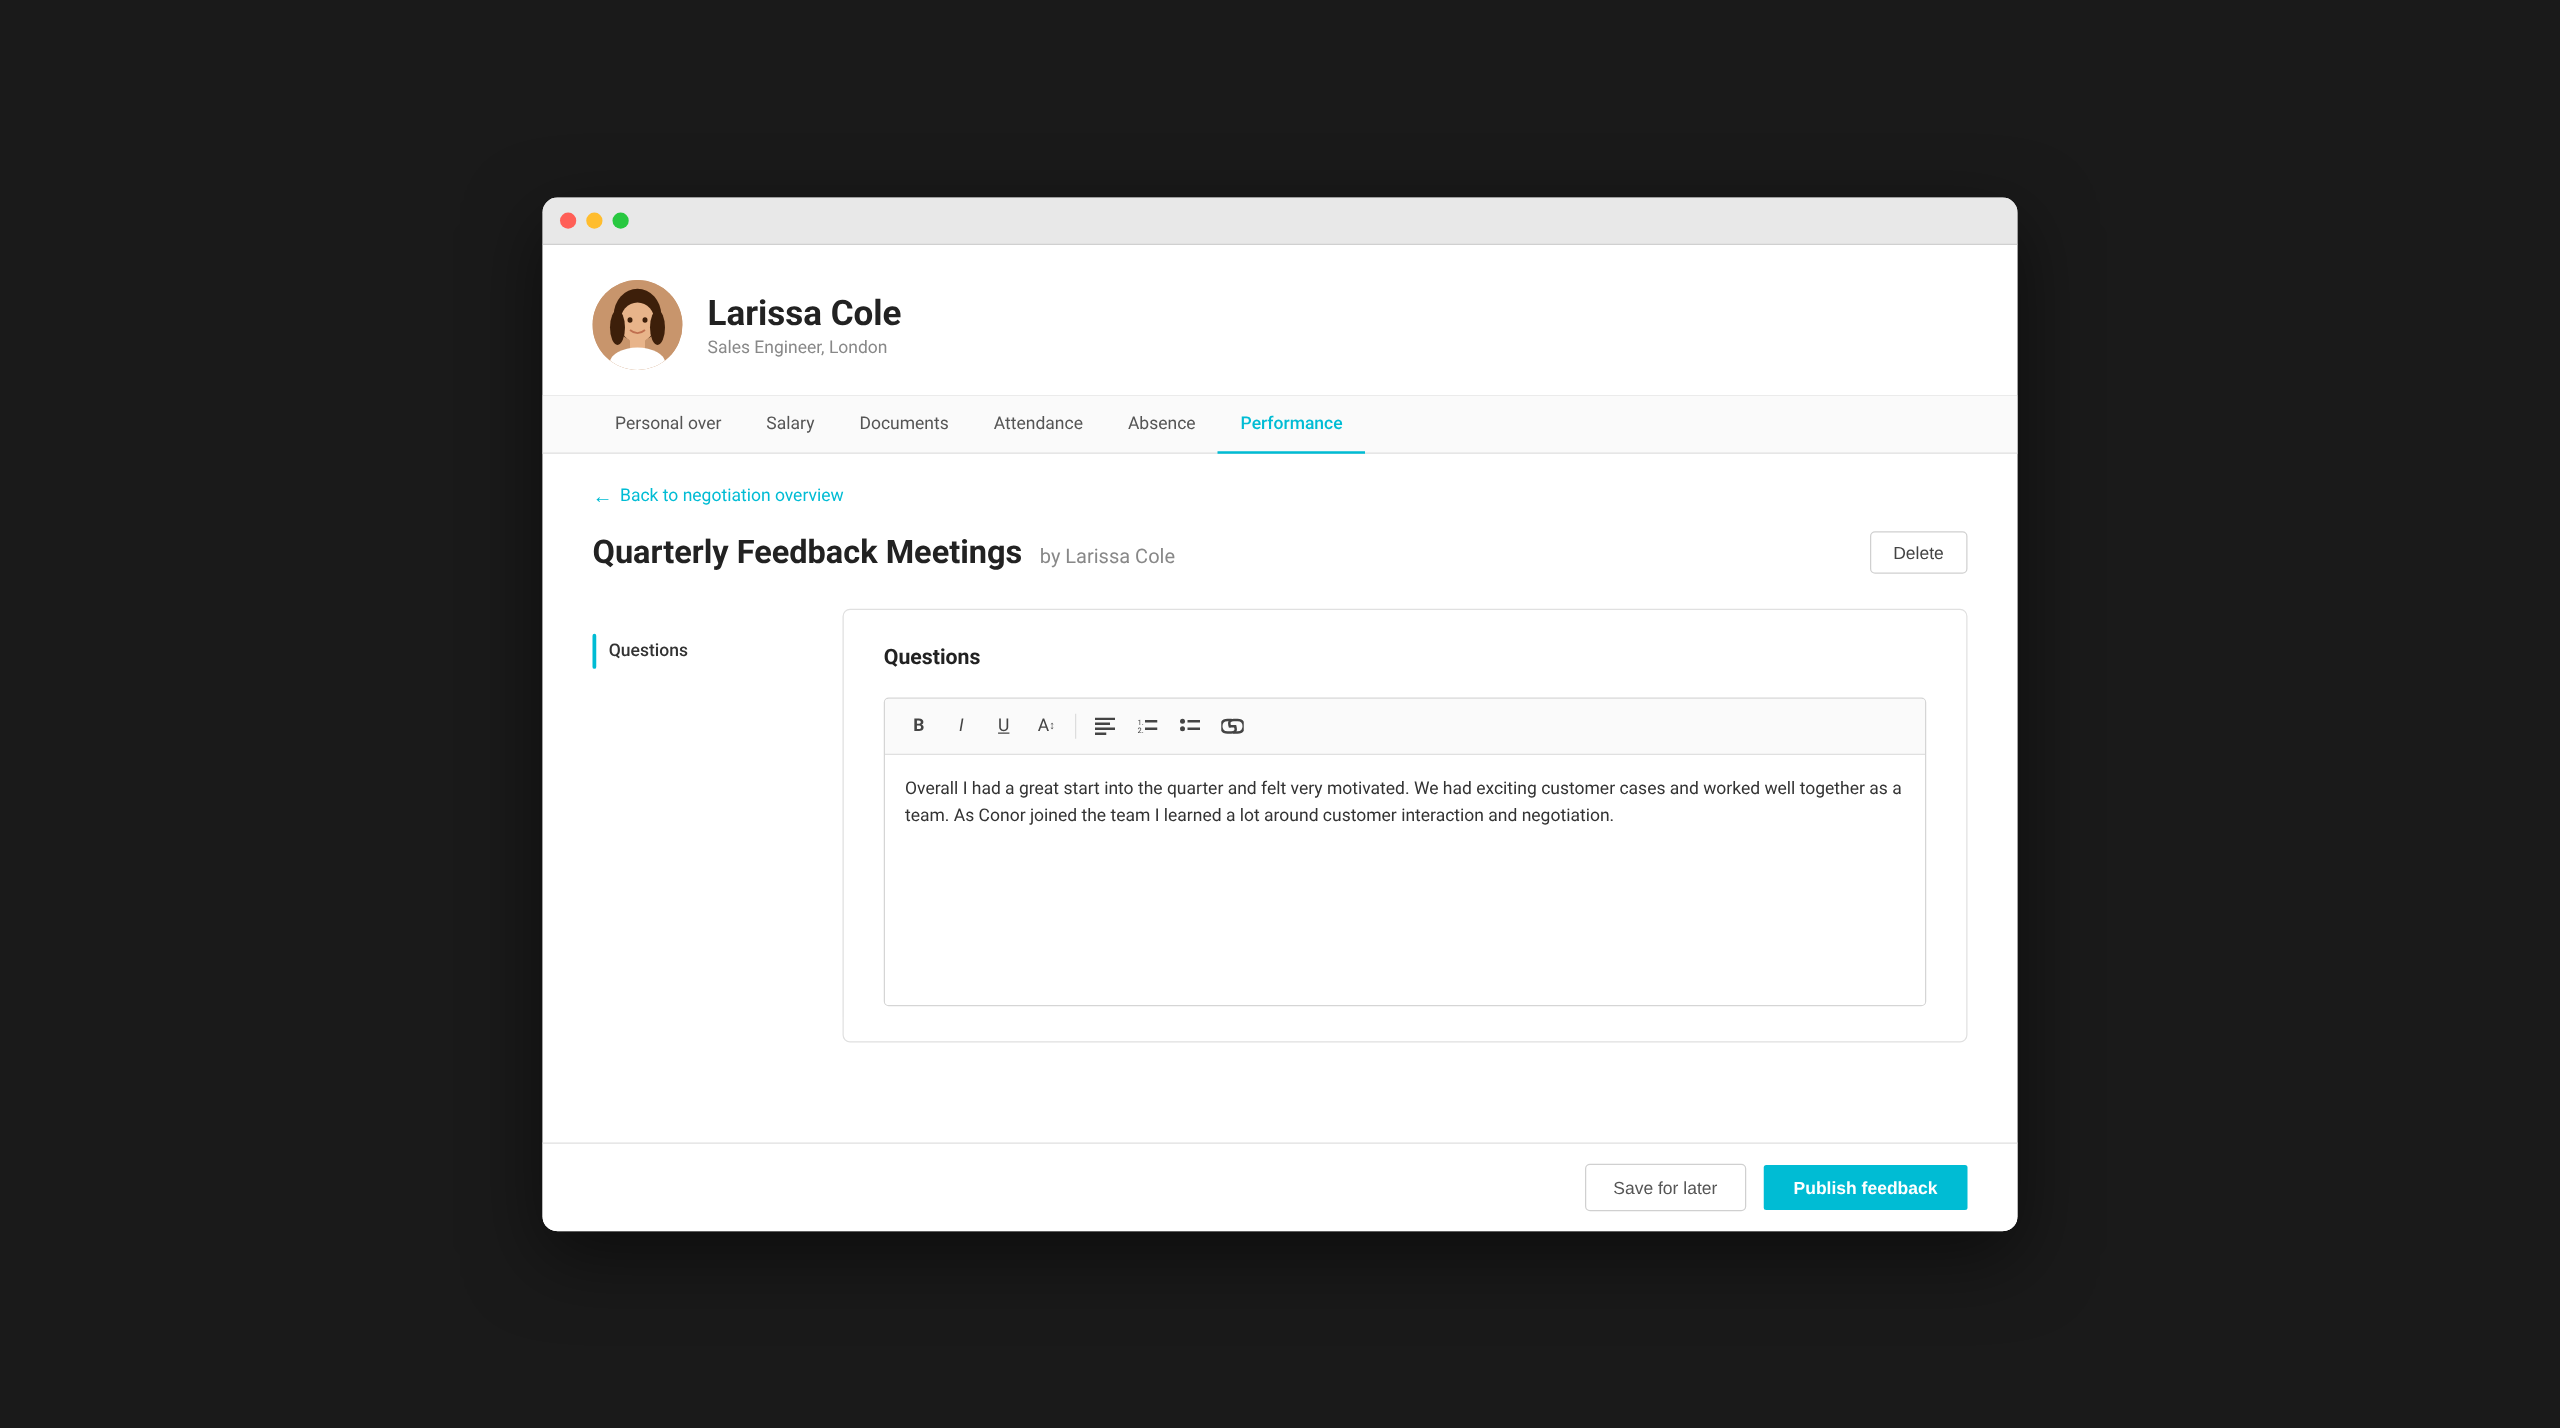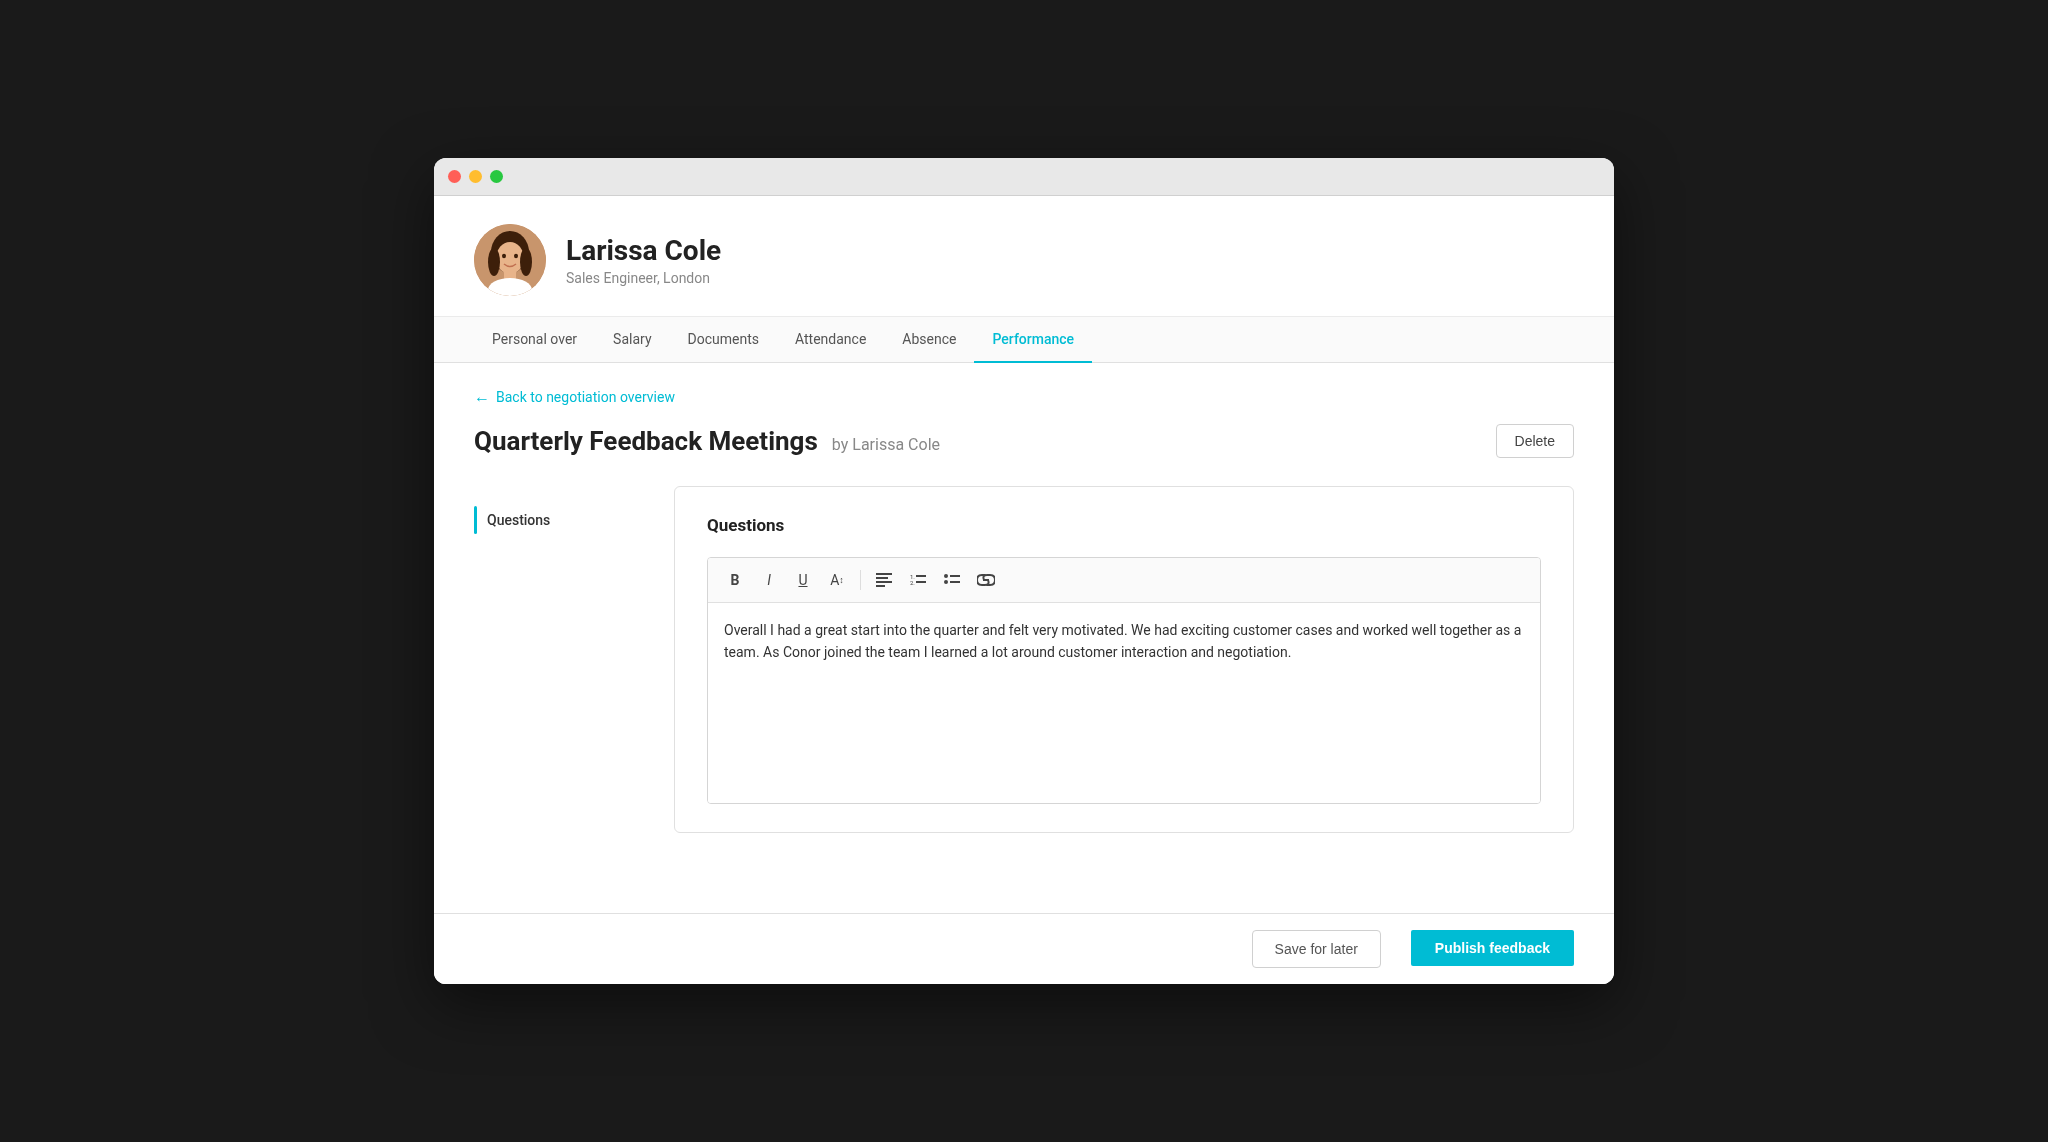--- a/index.html
+++ b/index.html
@@ -219,23 +219,23 @@
       font-size: 14px;
       line-height: 1.6;
       color: #333;
       background: #fff;
     }
     .window-footer {
       background: #fff;
       border-top: 1px solid #e0e0e0;
       padding: 16px 40px;
       display: flex;
-      align-items: flex-start;
+      align-items: center;
       justify-content: flex-end;
-      gap: 30px;
+      gap: 14px;
     }
     .save-later-btn {
       padding: 10px 22px;
       background: #fff;
       border: 1px solid #d0d0d0;
       border-radius: 4px;
       font-size: 14px;
       color: #555;
       cursor: pointer;
     }

